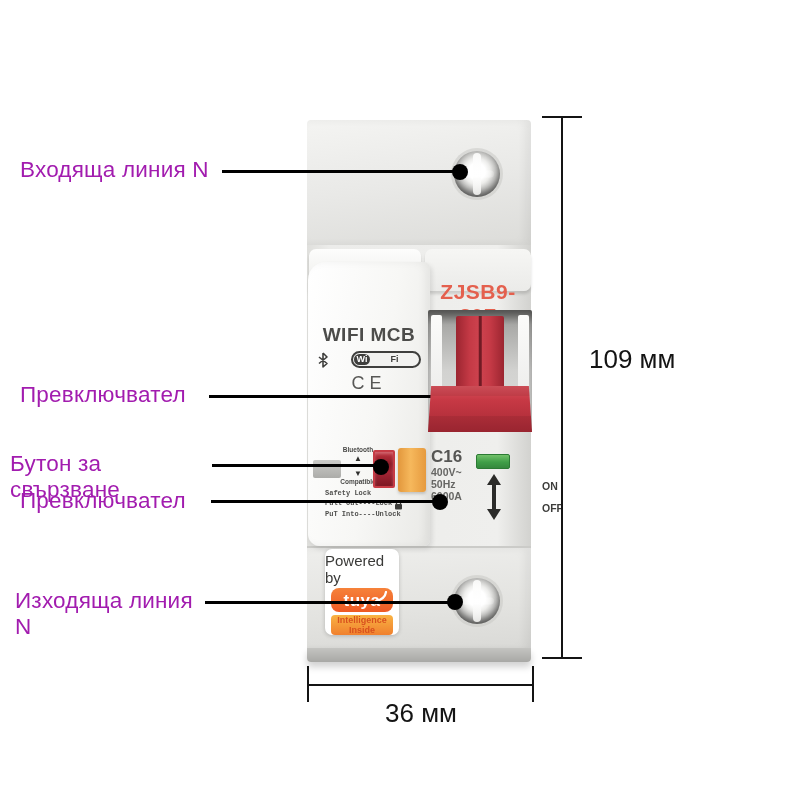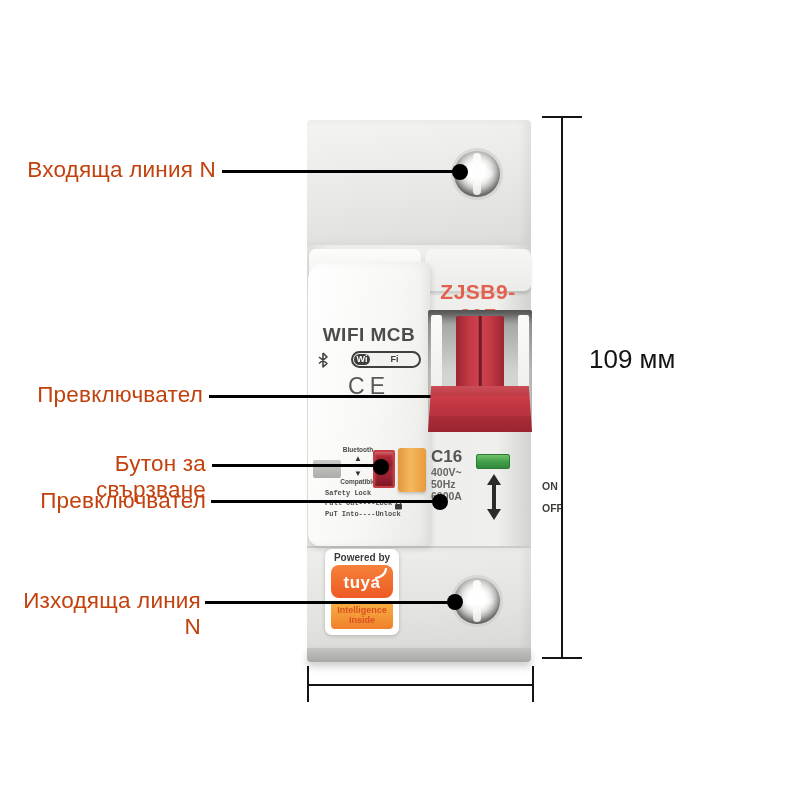--- a/index.html
+++ b/index.html
@@ -4,21 +4,21 @@
 <style>
   * { margin:0; padding:0; box-sizing:border-box; }
   html,body { background:#ffffff; }
   #canvas {
     position:relative; width:800px; height:800px; background:#ffffff;
     font-family:"Liberation Sans", sans-serif; overflow:hidden;
   }
 
   
   .callout {
-    position:absolute; font-size:22.5px; color:#c2410c; text-align:right;
+    position:absolute; font-size:22.5px; color:#a21caf; text-align:left;
     letter-spacing:.2px;
   }
   .leader { position:absolute; height:3px; background:#000; }
   .dot { position:absolute; width:16px; height:16px; border-radius:50%; background:#000; }
 
   
   .dim-line-v { position:absolute; width:2px; background:#141414; }
   .dim-line-h { position:absolute; height:2px; background:#141414; }
   .dim-label { position:absolute; font-size:26px; color:#141414; }
 
@@ -118,21 +118,21 @@
   .icon-row { display:flex; align-items:center; gap:22px; }
   .wifi-badge {
     display:flex; align-items:center; height:17px; border:2px solid #3f3f3d;
     border-radius:9px; padding:1px; background:#f2f2f0;
   }
   .wifi-badge .wi {
     background:#3f3f3d; color:#fff; font-size:9px; font-weight:bold;
     border-radius:6px; padding:0 3px; line-height:11px;
   }
   .wifi-badge .fi { color:#3f3f3d; font-size:9px; font-weight:bold; padding:0 20px; line-height:11px; }
-  .ce-mark { font-size:23px; color:#58585 6; color:#585856; letter-spacing:5px; font-weight:500; }
+  .ce-mark { font-size:18px; color:#58585 6; color:#585856; letter-spacing:5px; font-weight:500; }
 
   .din-clip {
     position:absolute; left:8px; top:348px; width:28px; height:18px;
     background:linear-gradient(180deg,#cbcbc8,#acaca9); border-radius:2px;
   }
   .bt-col {
     position:absolute; left:34px; top:334px; width:38px; text-align:center;
     color:#4a4a48; line-height:8px;
   }
   .bt-col .tiny { font-size:6.5px; font-weight:bold; }
@@ -170,21 +170,21 @@
   .onoff { position:absolute; left:179px; top:362px; width:50px; height:46px; }
   .onoff .lbl { position:absolute; left:22px; font-size:10.5px; font-weight:bold; color:#3d3d3b;margin-left:36px; }
   .onoff .lbl.on  { top:6px; }
   .onoff .lbl.off { top:28px; }
 
   .tuya-sticker {
     position:absolute; left:20px; top:437px; width:74px; height:86px;
     background:#ffffff; border-radius:7px; box-shadow:0 1px 4px rgba(0,0,0,.2);
     display:flex; flex-direction:column; align-items:center; padding-top:3px;
   }
-  .powered-by { font-size:10px; font-weight:bold; color:#3a3a38; }
+  .powered-by { font-size:15px; font-weight:normal; color:#3a3a38; }
   .tuya-logo {
     position:relative; margin-top:2px; width:62px; height:33px; border-radius:8px;
     background:linear-gradient(180deg,#f6823a 0%,#ee5a24 100%);
     display:flex; align-items:center; justify-content:center;
   }
   .tuya-logo .t {
     color:#fff; font-size:17px; font-weight:bold; letter-spacing:.5px;
     transform:translateY(1px);
   }
   .tuya-tagline {
@@ -311,14 +311,15 @@
   <div class="dot" style="left:447px; top:594px;"></div>
 
   <div class="dim-line-v" style="left:561px; top:117px; height:541px;"></div>
   <div class="dim-line-h" style="left:542px; top:116px; width:40px;"></div>
   <div class="dim-line-h" style="left:542px; top:657px; width:40px;"></div>
   <div class="dim-label" style="left:577px; top:344px;margin-left:12px;">109 мм</div>
 
   <div class="dim-line-h" style="left:308px; top:684px; width:226px;"></div>
   <div class="dim-line-v" style="left:307px; top:666px; height:36px;"></div>
   <div class="dim-line-v" style="left:532px; top:666px; height:36px;"></div>
+  <div class="dim-label" style="left:345px; top:698px; width:152px; text-align:center;">36 мм</div>
 
 </div>
 
 </body></html>

